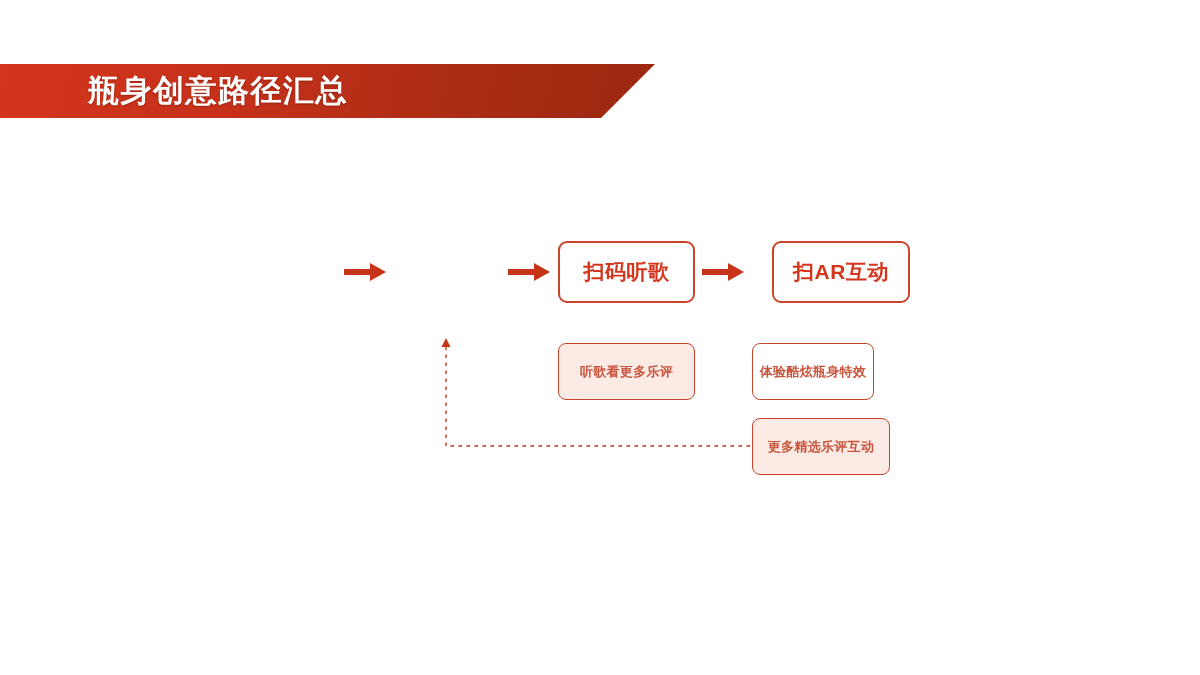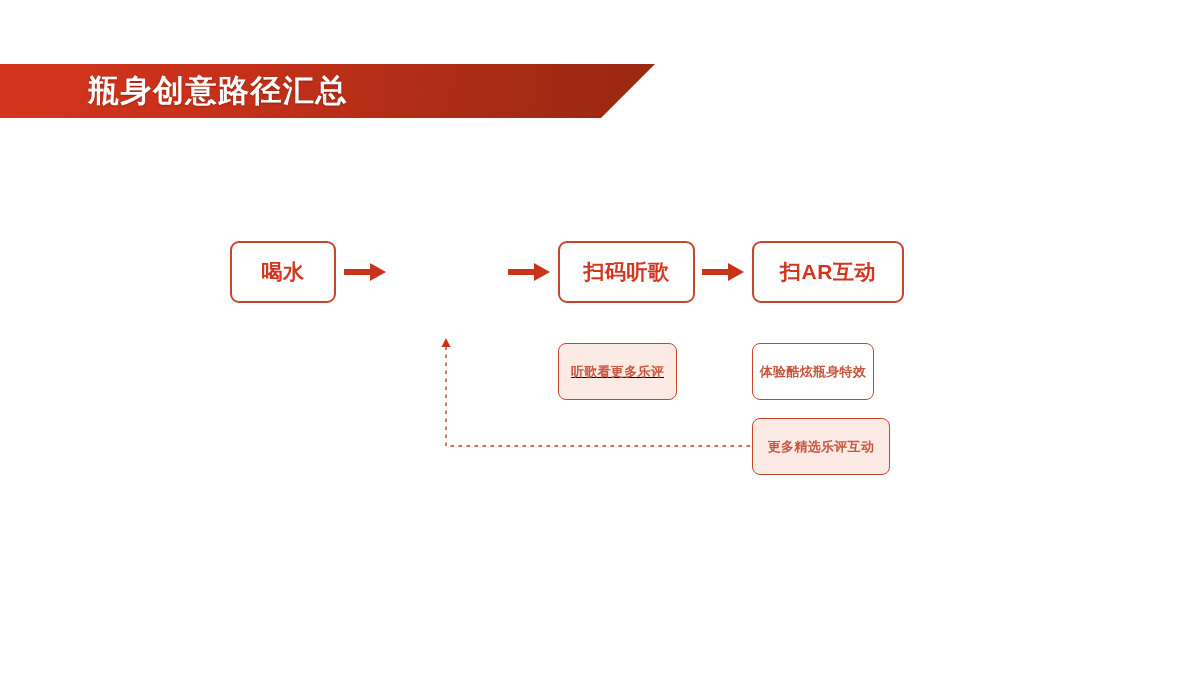--- a/index.html
+++ b/index.html
@@ -104,30 +104,27 @@
   #feedback-path svg { display: block; overflow: visible; }
 </style>
 </head>
 <body>
 
 <div id="slide">
 
   <div id="title-banner"></div>
   <div id="title-text">瓶身创意路径汇总</div>
 
-  <div class="node primary fill-white" style="left:230px; top:241px; width:106px; height:62px;">
-    <span class="node-label">喝水</span>
-  </div>
 
 
   <div class="node primary fill-white" style="left:558px; top:241px; width:137px; height:62px;">
     <span class="node-label">扫码听歌</span>
   </div>
 
-  <div class="node primary fill-white" style="left:752px; top:241px; width:152px; height:62px;">
+  <div class="node primary fill-white" style="left:772px; top:241px; width:138px; height:62px;">
     <span class="node-label">扫AR互动</span>
   </div>
 
   <div class="flow-arrow" style="left:344px; top:261px; width:42px;">
     <svg width="42" height="22" viewBox="0 0 42 22">
       <path d="M0 8 L26 8 L26 2 L42 11 L26 20 L26 14 L0 14 Z" fill="#C8341A"></path>
     </svg>
   </div>
 
   <div class="flow-arrow" style="left:508px; top:261px; width:42px;">
@@ -142,21 +139,21 @@
     </svg>
   </div>
 
   <div id="feedback-path">
     <svg width="340" height="130" viewBox="0 0 340 130">
       <path d="M320 116 L16 116 L16 14" fill="none" stroke="#D4654A" stroke-width="1.8" stroke-dasharray="3.5 4.5" stroke-linecap="butt"></path>
       <path d="M16 8 L20.5 17 L11.5 17 Z" fill="#C8341A"></path>
     </svg>
   </div>
 
-  <div class="node secondary fill-pink" style="left:558px; top:343px; width:119px; height:57px;text-decoration:underline;">
+  <div class="node secondary fill-pink" style="left:558px; top:343px; width:137px; height:57px;">
     <span class="node-label">听歌看更多乐评</span>
   </div>
 
   <div class="node secondary fill-white" style="left:752px; top:343px; width:122px; height:57px;">
     <span class="node-label">体验酷炫瓶身特效</span>
   </div>
 
   <div class="node secondary fill-pink" style="left:752px; top:418px; width:138px; height:57px;">
     <span class="node-label">更多精选乐评互动</span>
   </div>

